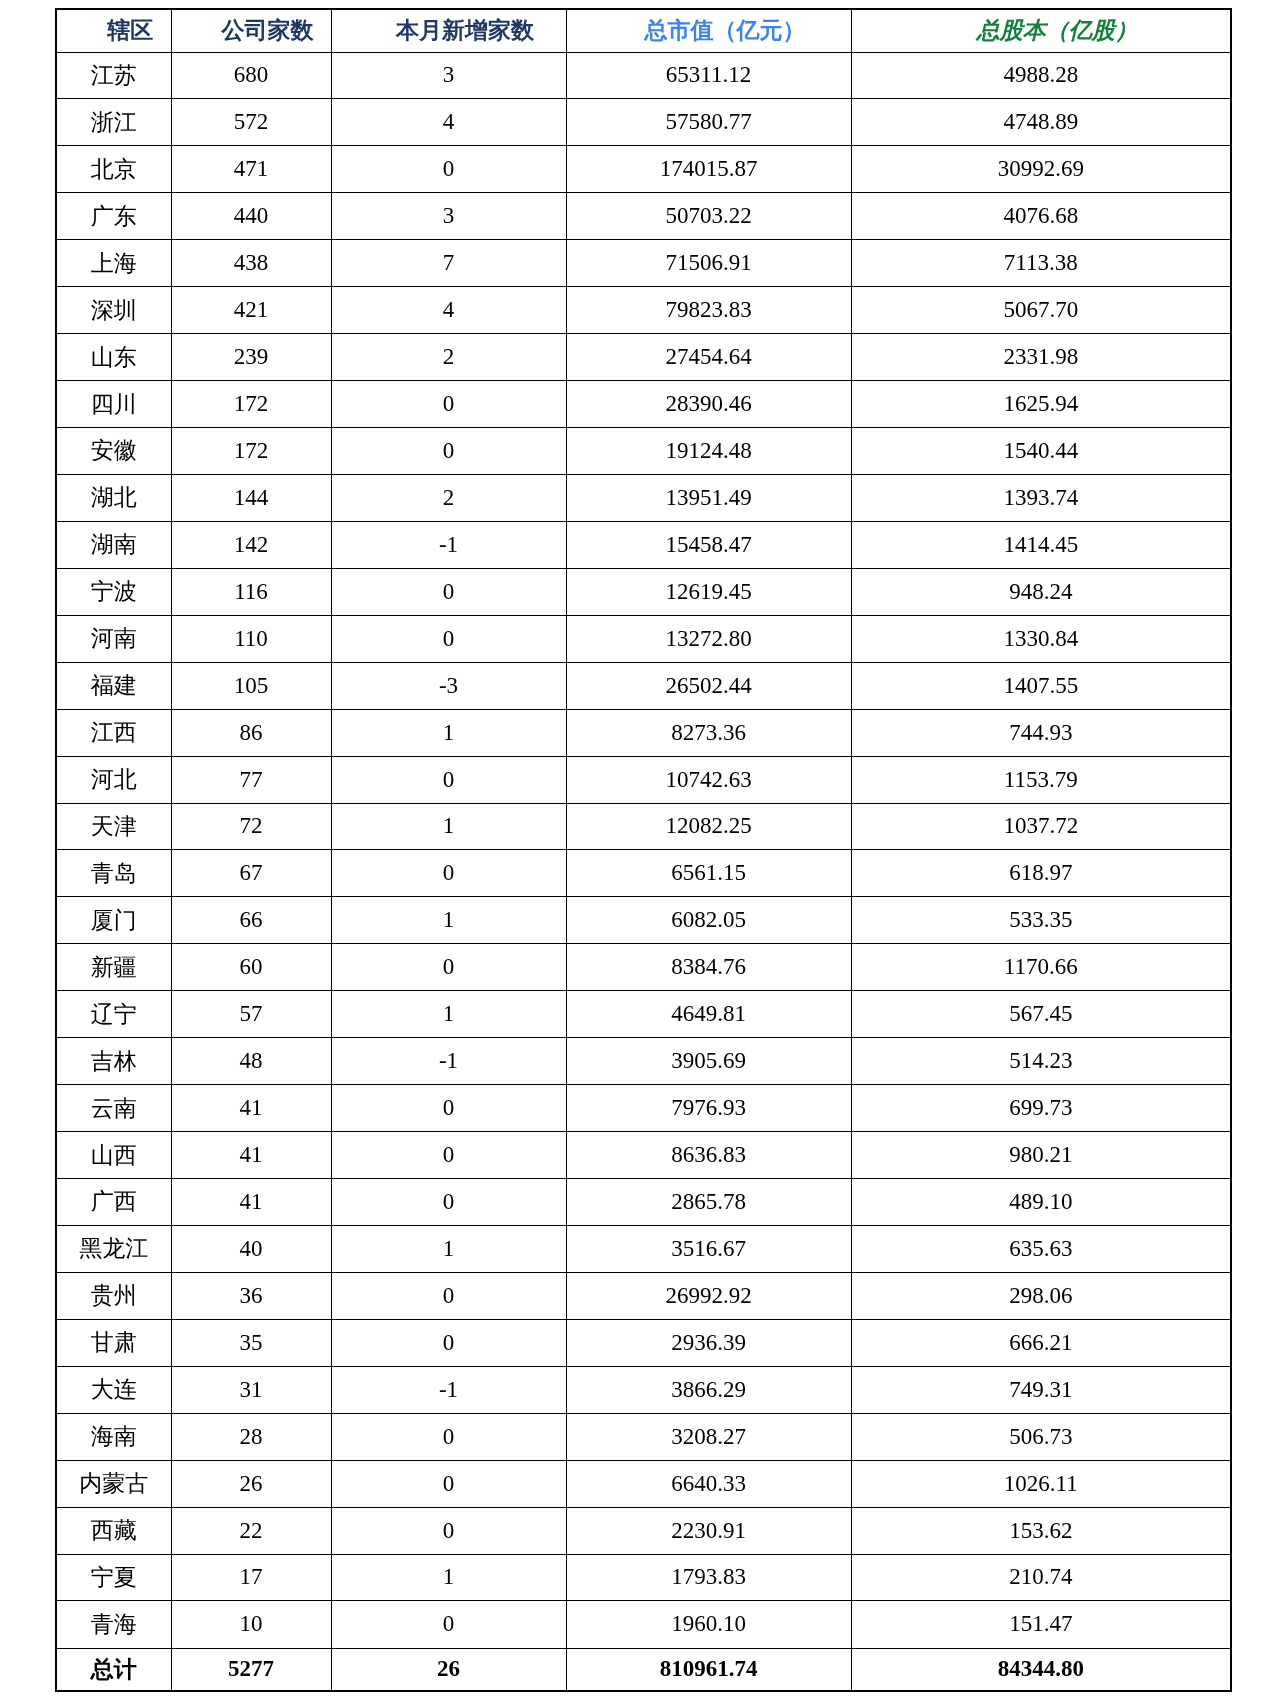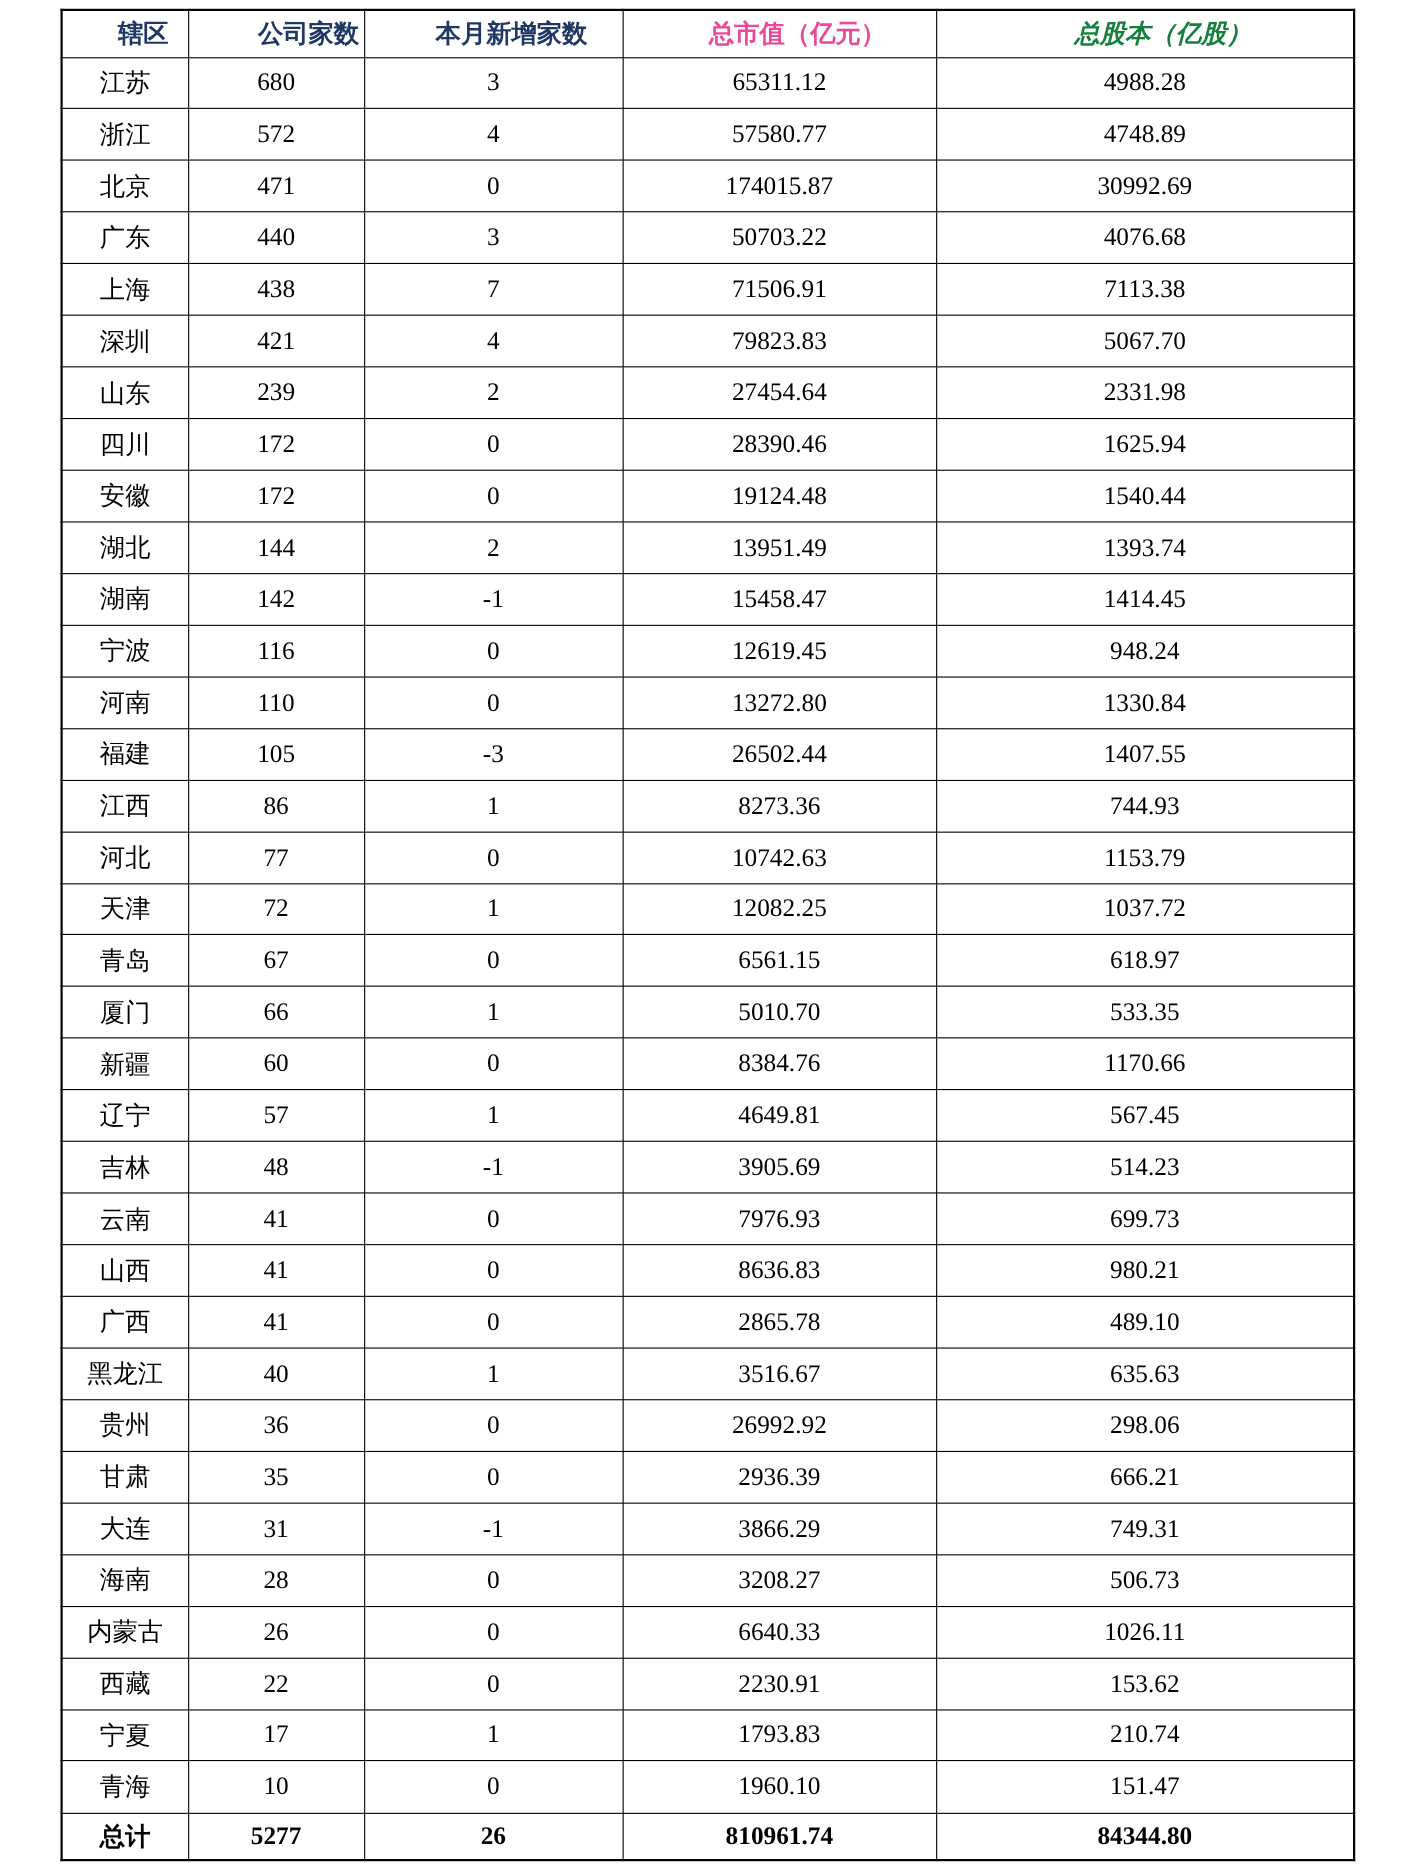--- a/index.html
+++ b/index.html
@@ -53,23 +53,23 @@
     <colgroup>
       <col style="width:115px">
       <col style="width:160px">
       <col style="width:235px">
       <col style="width:285px">
       <col style="width:380px">
     </colgroup>
     <thead>
       <tr>
         <th style="color: rgb(31, 56, 100);">辖区</th>
-        <th style="color: rgb(31, 56, 100); text-align: right;">公司家数</th>
+        <th style="color: rgb(31, 56, 100);">公司家数</th>
         <th style="color: rgb(31, 56, 100);">本月新增家数</th>
-        <th style="color: #ec4899;">总市值（亿元）</th>
+        <th style="color: #3b82f6;">总市值（亿元）</th>
         <th style="color: #15803d; font-style: italic;">总股本（亿股）</th>
       </tr>
     </thead>
     <tbody>
         <tr>
           <td>江苏</td>
           <td>680</td>
           <td>3</td>
           <td>65311.12</td>
           <td>4988.28</td>
@@ -190,21 +190,21 @@
           <td>青岛</td>
           <td>67</td>
           <td>0</td>
           <td>6561.15</td>
           <td>618.97</td>
         </tr>
         <tr>
           <td>厦门</td>
           <td>66</td>
           <td>1</td>
-          <td>5010.70</td>
+          <td>6082.05</td>
           <td>533.35</td>
         </tr>
         <tr>
           <td>新疆</td>
           <td>60</td>
           <td>0</td>
           <td>8384.76</td>
           <td>1170.66</td>
         </tr>
         <tr>

